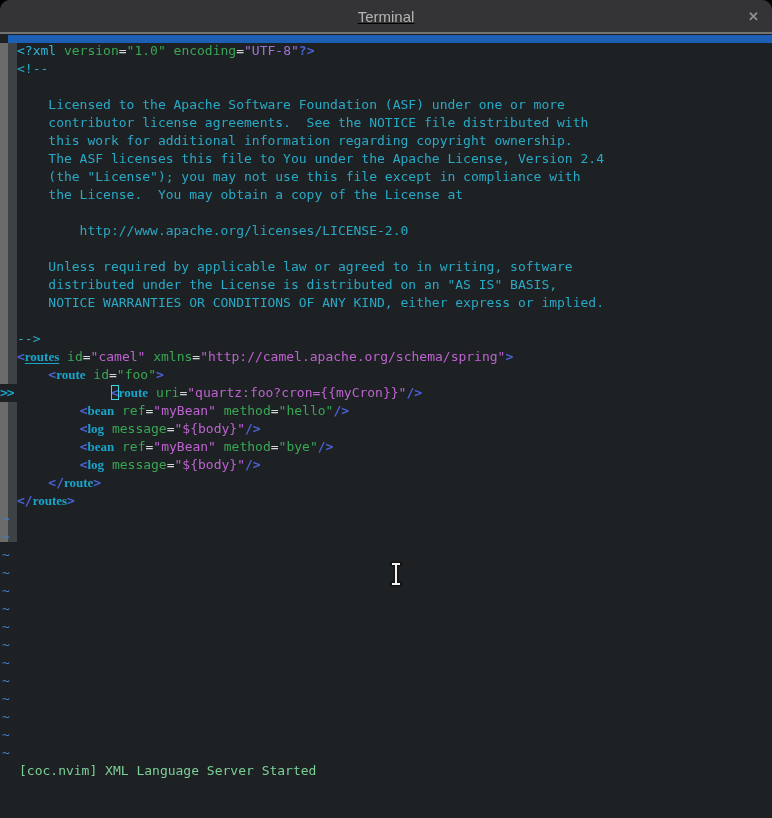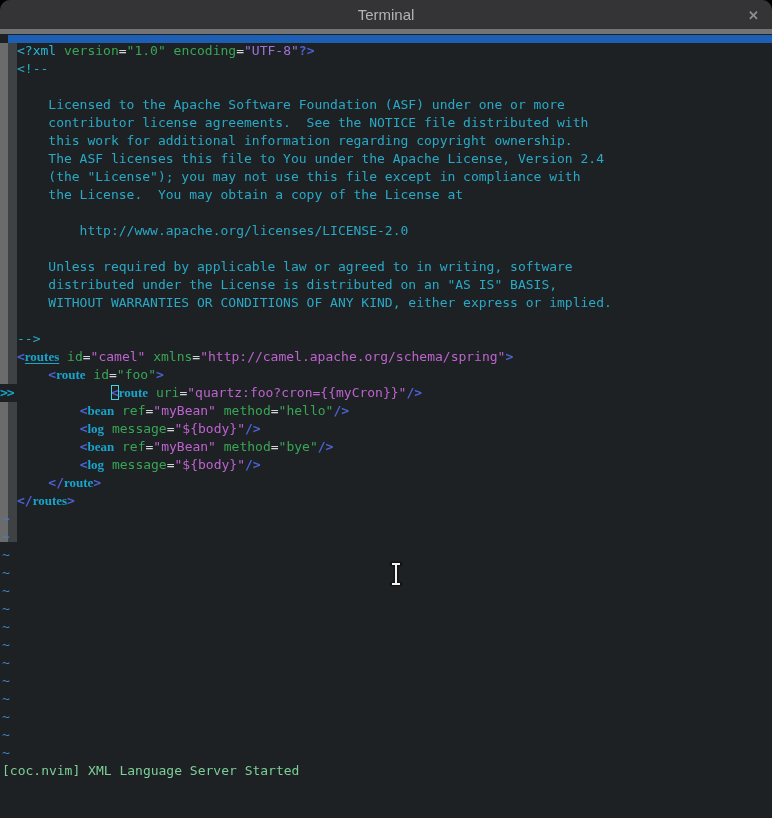--- a/index.html
+++ b/index.html
@@ -1,35 +1,35 @@
 <!DOCTYPE html>
 <html style="--bg: #1e2124; --titlebar: #343436; --title-fg: #b3b3b3; --close-fg: #8e8e8e; --accent: #1d5fb5; --stripA: #6b6b6b; --stripB: #3f4245; --comment: #29a9c6; --cyan: #2bb4d4; --tag: #17a5cb; --punct: #4a62d4; --grn: #38a654; --str: #bd63cf; --pur: #9f72d8; --eq: #d3d7db; --tilde: #3c82c4; --msg: #7ccf96; --cursor-outline: #3fd2e2;"><head>
 <meta charset="utf-8">
 <style>
   html,body{margin:0;padding:0;background:#000;}
   body{width:772px;height:818px;overflow:hidden;}
   .window{width:772px;height:818px;border-radius:10px 10px 0 0;overflow:hidden;
           background:var(--bg,#1e2124);position:relative;}
   .titlebar{height:34px;background:var(--titlebar,#343436);display:flex;align-items:center;
-            justify-content:center;position:relative;border-bottom:5px solid #737373;box-sizing:border-box;}
+            justify-content:center;position:relative;border-bottom:2px solid #737373;box-sizing:border-box;text-decoration:underline;}
   .title{font:500 15px "Liberation Sans",sans-serif;color:var(--title-fg,#b3b3b3);}
   .close{position:absolute;right:13px;top:50%;transform:translateY(-50%);
          font:bold 13px "Liberation Sans",sans-serif;color:var(--close-fg,#8e8e8e);cursor:default;}
   .content{position:absolute;top:34px;left:0;right:0;bottom:0;overflow:hidden;}
   .overshoot{position:absolute;left:8px;right:0;top:1px;height:8px;background:var(--accent,#1d5fb5);z-index:1;}
   .stripA{position:absolute;left:0;top:9px;width:8px;height:499px;background:var(--stripA,#6b6b6b);z-index:1;}
   .stripB{position:absolute;left:8px;top:9px;width:9px;height:499px;background:var(--stripB,#3f4245);z-index:1;}
   .signpatch{position:absolute;left:0;top:350px;width:17px;height:18px;background:var(--bg,#1e2124);z-index:2;}
   .signpatch span{position:absolute;left:0;top:0;font:bold 13px/18px "DejaVu Sans Mono",monospace;
                   color:var(--tag,#17a5cb);letter-spacing:-1px;}
   .rows{position:absolute;top:8px;left:0;right:0;z-index:3;
         font:13px/18px "DejaVu Sans Mono",monospace;color:var(--eq,#d3d7db);}
   .row{height:18px;white-space:pre;padding-left:17px;}
   .row.tilde{padding-left:2px;color:var(--tilde,#3c82c4);}
-  .row.msg{padding-left:2px;color:var(--msg,#7ccf96);}
+  .row.msg{padding-left:19px;color:var(--msg,#7ccf96);}
   .s-comment{color:var(--comment,#29a9c6);}
   .s-cyan{color:var(--cyan,#2bb4d4);}
   .s-tag,.s-tagu{color:var(--tag,#17a5cb);font-weight:bold;font-family:Liberation Serif, serif;}
   .s-tagu{text-decoration:underline;text-underline-offset:2px;}
   .s-punct{color:var(--punct,#4a62d4);font-weight:bold;}
   .s-attr,.s-grn{color:var(--grn,#38a654);text-align:center;}
   .s-str{color:var(--str,#bd63cf);}
   .s-pur{color:var(--pur,#9f72d8);}
   .s-eq{color:var(--eq,#d3d7db);}
   .s-n{color:var(--eq,#d3d7db);}
@@ -59,21 +59,21 @@
         <div class="row code"><span class="s-comment">    contributor license agreements.  See the NOTICE file distributed with</span></div>
         <div class="row code"><span class="s-comment">    this work for additional information regarding copyright ownership.</span></div>
         <div class="row code"><span class="s-comment">    The ASF licenses this file to You under the Apache License, Version 2.4</span></div>
         <div class="row code"><span class="s-comment">    (the "License"); you may not use this file except in compliance with</span></div>
         <div class="row code"><span class="s-comment">    the License.  You may obtain a copy of the License at</span></div>
         <div class="row code"></div>
         <div class="row code"><span class="s-comment">        http://www.apache.org/licenses/LICENSE-2.0</span></div>
         <div class="row code"></div>
         <div class="row code"><span class="s-comment">    Unless required by applicable law or agreed to in writing, software</span></div>
         <div class="row code"><span class="s-comment">    distributed under the License is distributed on an "AS IS" BASIS,</span></div>
-        <div class="row code"><span class="s-comment">    WITHOUT WARRANTIES OR CONDITIONS OF ANY KIND, either express or implied.</span></div>
+        <div class="row code"><span class="s-comment">    NOTICE WARRANTIES OR CONDITIONS OF ANY KIND, either express or implied.</span></div>
         <div class="row code"></div>
         <div class="row code"><span class="s-comment">--&gt;</span></div>
         <div class="row code"><span class="s-punct">&lt;</span><span class="s-tagu">routes</span><span class="s-attr"> id</span><span class="s-eq">=</span><span class="s-str">"camel"</span><span class="s-attr"> xmlns</span><span class="s-eq">=</span><span class="s-str">"http://camel.apache.org/schema/spring"</span><span class="s-punct">&gt;</span></div>
         <div class="row code"><span class="s-n">    </span><span class="s-punct">&lt;</span><span class="s-tag">route</span><span class="s-attr"> id</span><span class="s-eq">=</span><span class="s-grn">"foo"</span><span class="s-punct">&gt;</span></div>
         <div class="row code"><span class="s-n">            </span><span class="s-punct cursor-cell">&lt;</span><span class="s-tag">route</span><span class="s-attr"> uri</span><span class="s-eq">=</span><span class="s-str">"quartz:foo?cron={{myCron}}"</span><span class="s-punct">/&gt;</span></div>
         <div class="row code"><span class="s-n">        </span><span class="s-punct">&lt;</span><span class="s-tag">bean</span><span class="s-attr"> ref</span><span class="s-eq">=</span><span class="s-str">"myBean"</span><span class="s-attr"> method</span><span class="s-eq">=</span><span class="s-grn">"hello"</span><span class="s-punct">/&gt;</span></div>
         <div class="row code"><span class="s-n">        </span><span class="s-punct">&lt;</span><span class="s-tag">log</span><span class="s-attr"> message</span><span class="s-eq">=</span><span class="s-str">"${body}"</span><span class="s-punct">/&gt;</span></div>
         <div class="row code"><span class="s-n">        </span><span class="s-punct">&lt;</span><span class="s-tag">bean</span><span class="s-attr"> ref</span><span class="s-eq">=</span><span class="s-str">"myBean"</span><span class="s-attr"> method</span><span class="s-eq">=</span><span class="s-grn">"bye"</span><span class="s-punct">/&gt;</span></div>
         <div class="row code"><span class="s-n">        </span><span class="s-punct">&lt;</span><span class="s-tag">log</span><span class="s-attr"> message</span><span class="s-eq">=</span><span class="s-str">"${body}"</span><span class="s-punct">/&gt;</span></div>
         <div class="row code"><span class="s-n">    </span><span class="s-punct">&lt;/</span><span class="s-tag">route</span><span class="s-punct">&gt;</span></div>

